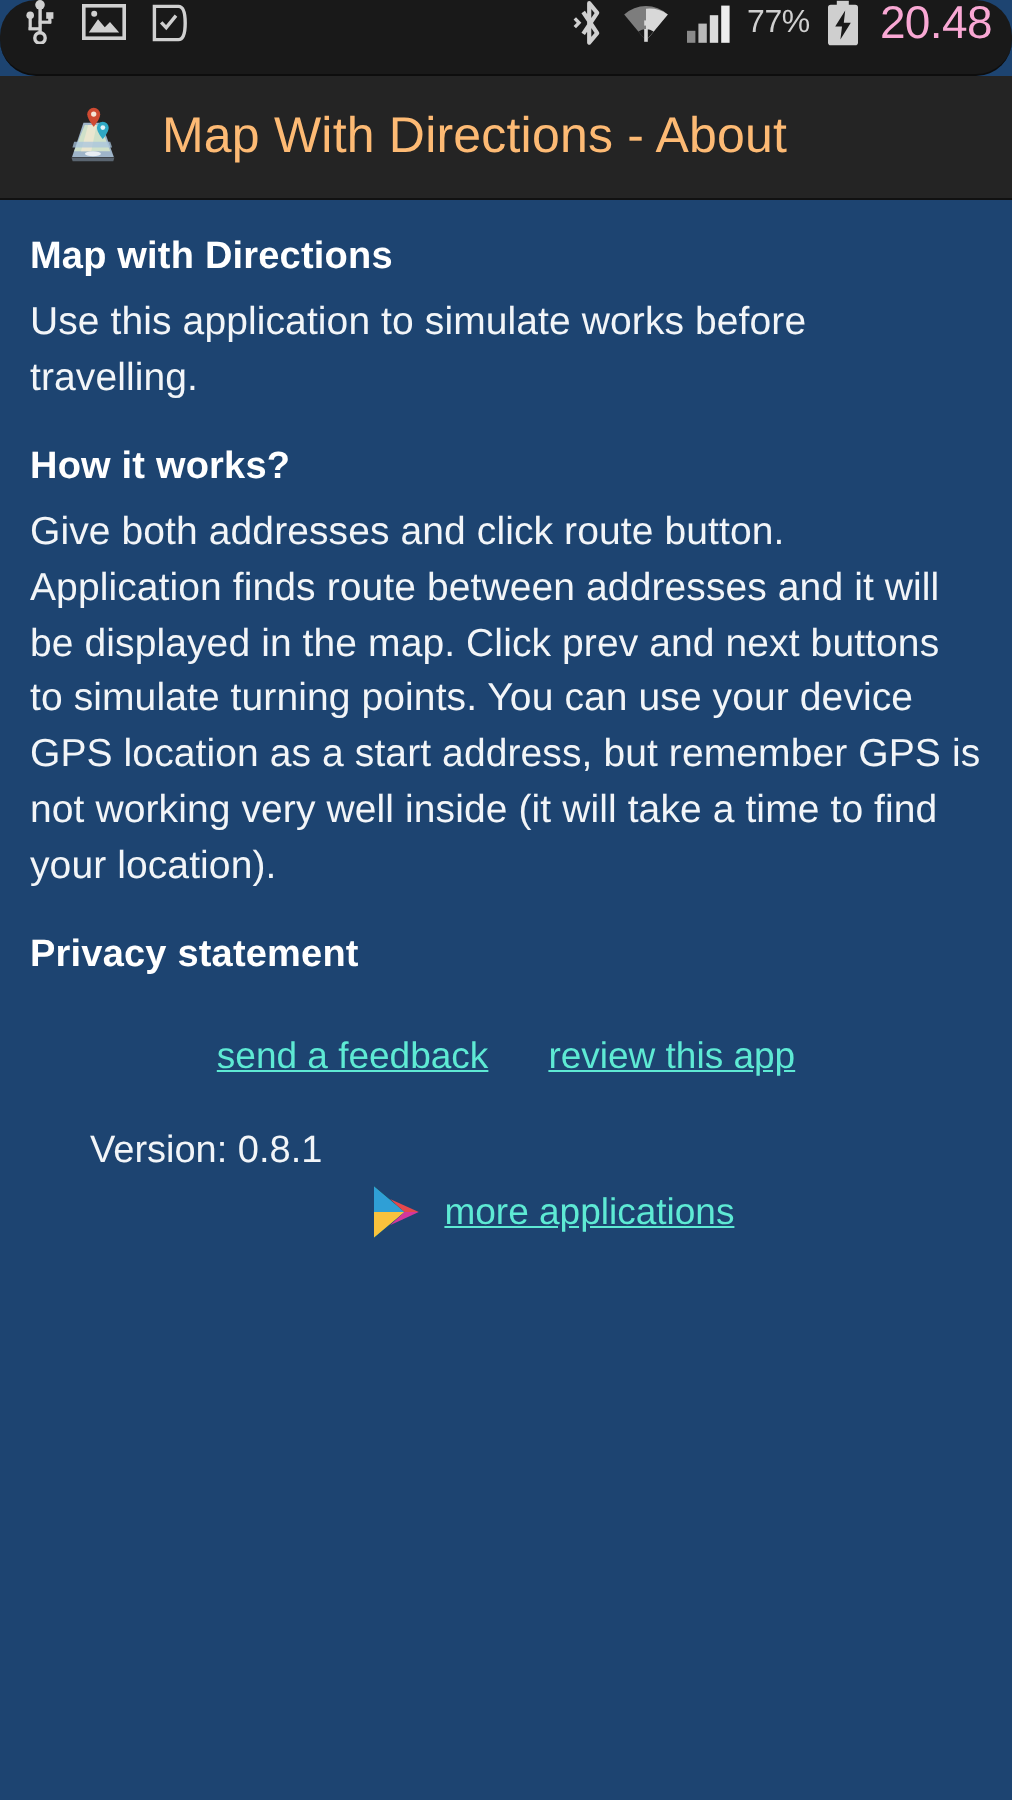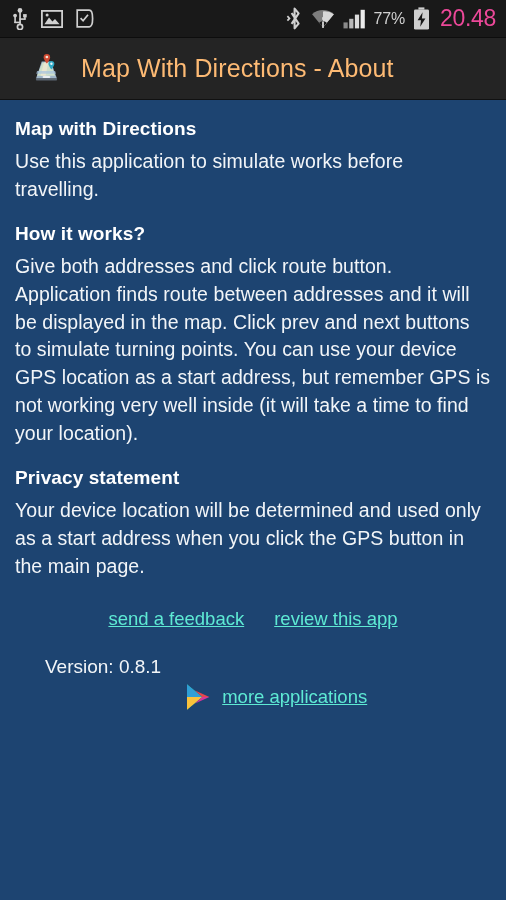--- a/index.html
+++ b/index.html
@@ -7,33 +7,34 @@
     width:506px; height:900px;
     background:#1d4471;
     font-family:"Liberation Sans", sans-serif;
     overflow:hidden;
   }
 
   
   #status-bar {
     height:38px; width:100%;
     background:#191919;
-    display:flex; align-items:center;
+    display:flex; align-items:flex-start;
     padding:0 10px 0 12px;
     border-bottom:1px solid #0d0d0d;
+    border-radius:18px;
   }
   .status-left { display:flex; align-items:center; gap:13px; }
   .status-right { margin-left:auto; display:flex; align-items:center; gap:8px; }
   .sicon { display:block; }
   .battery-pct {
     color:#cfcfcf; font-size:16px; letter-spacing:-0.2px;
     font-family:"Liberation Sans", sans-serif;
   }
   #status-clock {
-    color:#ec4899; font-size:23px; letter-spacing:-0.3px;
+    color:#f9a8d4; font-size:23px; letter-spacing:-0.3px;
     margin-left:2px; line-height:1;
   }
 
   
   #action-bar {
     height:62px; width:100%;
     background:#242424;
     display:flex; align-items:center;
     padding-left:27px;
     border-bottom:1px solid #111;
@@ -160,21 +161,20 @@
   <div class="sec-body">Use this application to simulate works before travelling.</div>
 
   <div class="gap-lg"></div>
 
   <div class="sec-head">How it works?</div>
   <div class="sec-body">Give both addresses and click route button. Application finds route between addresses and it will be displayed in the map. Click prev and next buttons to simulate turning points. You can use your device GPS location as a start address, but remember GPS is not working very well inside (it will take a time to find your location).</div>
 
   <div class="gap-lg"></div>
 
   <div class="sec-head">Privacy statement</div>
-  <div class="sec-body">Your device location will be determined and used only as a start address when you click the GPS button in the main page.</div>
 
   <div id="links-row">
     <span class="lnk">send a feedback</span>
     <span class="lnk">review this app</span>
   </div>
 
   <div id="footer-row">
     <div id="version-block">
       <div class="ver-line">Version: 0.8.1</div>
     </div>

